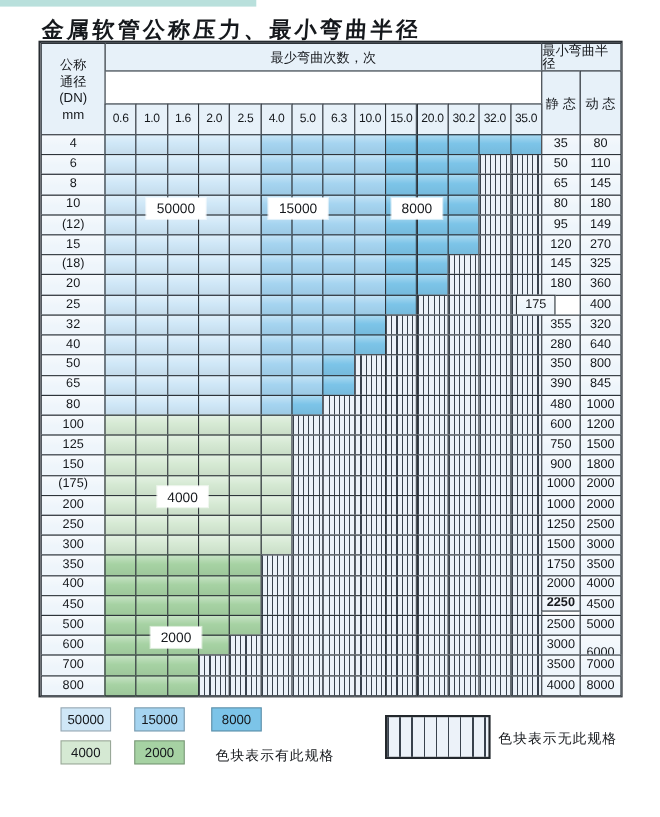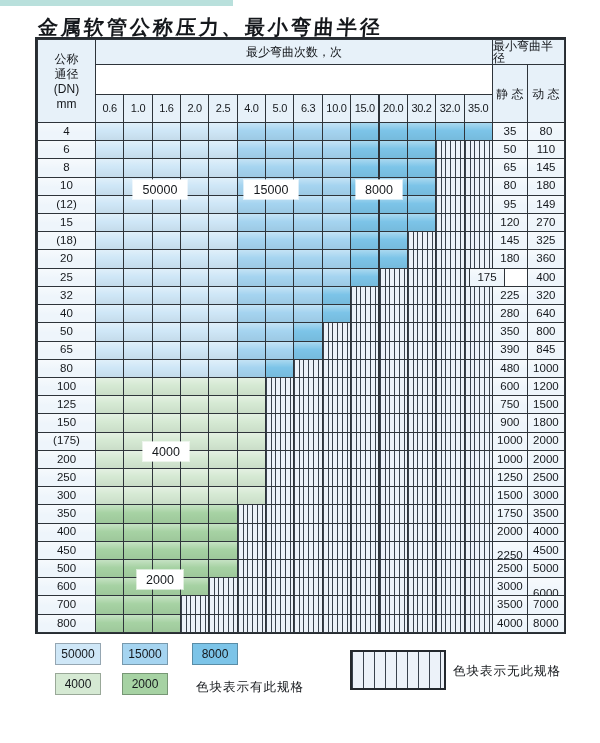--- a/index.html
+++ b/index.html
@@ -220,21 +220,21 @@
       <div class="cell shade" style="left: 171.4px; top: 246.89px; width: 29.35px; height: 19.21px; background-color: rgb(207, 231, 247);"></div>
       <div class="cell shade" style="left: 199.75px; top: 246.89px; width: 29.35px; height: 19.21px; background-color: rgb(165, 212, 240);"></div>
       <div class="cell shade" style="left: 228.1px; top: 246.89px; width: 29.35px; height: 19.21px; background-color: rgb(165, 212, 240);"></div>
       <div class="cell shade" style="left: 256.45px; top: 246.89px; width: 29.35px; height: 19.21px; background-color: rgb(165, 212, 240);"></div>
       <div class="cell shade" style="left: 284.8px; top: 246.89px; width: 29.35px; height: 19.21px; background-color: rgb(124, 196, 232);"></div>
       <div class="cell hatch" style="left: 313.15px; top: 246.89px; width: 29.35px; height: 19.21px; background-image: repeating-linear-gradient(90deg, rgb(57, 66, 77) 0px, rgb(57, 66, 77) 1px, rgb(236, 242, 249) 1px, rgb(236, 242, 249) 4.72px);"></div>
       <div class="cell hatch" style="left: 341.5px; top: 246.89px; width: 29.35px; height: 19.21px; background-image: repeating-linear-gradient(90deg, rgb(57, 66, 77) 0px, rgb(57, 66, 77) 1px, rgb(236, 242, 249) 1px, rgb(236, 242, 249) 4.72px);"></div>
       <div class="cell hatch" style="left: 369.85px; top: 246.89px; width: 29.35px; height: 19.21px; background-image: repeating-linear-gradient(90deg, rgb(57, 66, 77) 0px, rgb(57, 66, 77) 1px, rgb(236, 242, 249) 1px, rgb(236, 242, 249) 4.72px);"></div>
       <div class="cell hatch" style="left: 398.2px; top: 246.89px; width: 29.35px; height: 19.21px; background-image: repeating-linear-gradient(90deg, rgb(57, 66, 77) 0px, rgb(57, 66, 77) 1px, rgb(236, 242, 249) 1px, rgb(236, 242, 249) 4.72px);"></div>
       <div class="cell hatch" style="left: 426.55px; top: 246.89px; width: 29.35px; height: 19.21px; background-image: repeating-linear-gradient(90deg, rgb(57, 66, 77) 0px, rgb(57, 66, 77) 1px, rgb(236, 242, 249) 1px, rgb(236, 242, 249) 4.72px);"></div>
-      <div class="cell datacell" style="left: 454.9px; top: 246.89px; width: 36px; height: 19.21px;">225</div>
+      <div class="cell datacell" style="left: 454.9px; top: 246.89px; width: 36px; height: 19.21px;">355</div>
       <div class="cell datacell" style="left: 489.9px; top: 246.89px; width: 38px; height: 19.21px;">320</div>
       <div class="cell datacell" style="left: 0px; top: 265.1px; width: 59px; height: 19.21px;">40</div>
       <div class="cell shade" style="left: 58px; top: 265.1px; width: 29.35px; height: 19.21px; background-color: rgb(207, 231, 247);"></div>
       <div class="cell shade" style="left: 86.35px; top: 265.1px; width: 29.35px; height: 19.21px; background-color: rgb(207, 231, 247);"></div>
       <div class="cell shade" style="left: 114.7px; top: 265.1px; width: 29.35px; height: 19.21px; background-color: rgb(207, 231, 247);"></div>
       <div class="cell shade" style="left: 143.05px; top: 265.1px; width: 29.35px; height: 19.21px; background-color: rgb(207, 231, 247);"></div>
       <div class="cell shade" style="left: 171.4px; top: 265.1px; width: 29.35px; height: 19.21px; background-color: rgb(207, 231, 247);"></div>
       <div class="cell shade" style="left: 199.75px; top: 265.1px; width: 29.35px; height: 19.21px; background-color: rgb(165, 212, 240);"></div>
       <div class="cell shade" style="left: 228.1px; top: 265.1px; width: 29.35px; height: 19.21px; background-color: rgb(165, 212, 240);"></div>
       <div class="cell shade" style="left: 256.45px; top: 265.1px; width: 29.35px; height: 19.21px; background-color: rgb(165, 212, 240);"></div>
@@ -458,21 +458,21 @@
       <div class="cell shade" style="left: 171.4px; top: 501.83px; width: 29.35px; height: 19.21px; background-color: rgb(166, 210, 163);"></div>
       <div class="cell hatch" style="left: 199.75px; top: 501.83px; width: 29.35px; height: 19.21px; background-image: repeating-linear-gradient(90deg, rgb(57, 66, 77) 0px, rgb(57, 66, 77) 1px, rgb(236, 242, 249) 1px, rgb(236, 242, 249) 4.72px);"></div>
       <div class="cell hatch" style="left: 228.1px; top: 501.83px; width: 29.35px; height: 19.21px; background-image: repeating-linear-gradient(90deg, rgb(57, 66, 77) 0px, rgb(57, 66, 77) 1px, rgb(236, 242, 249) 1px, rgb(236, 242, 249) 4.72px);"></div>
       <div class="cell hatch" style="left: 256.45px; top: 501.83px; width: 29.35px; height: 19.21px; background-image: repeating-linear-gradient(90deg, rgb(57, 66, 77) 0px, rgb(57, 66, 77) 1px, rgb(236, 242, 249) 1px, rgb(236, 242, 249) 4.72px);"></div>
       <div class="cell hatch" style="left: 284.8px; top: 501.83px; width: 29.35px; height: 19.21px; background-image: repeating-linear-gradient(90deg, rgb(57, 66, 77) 0px, rgb(57, 66, 77) 1px, rgb(236, 242, 249) 1px, rgb(236, 242, 249) 4.72px);"></div>
       <div class="cell hatch" style="left: 313.15px; top: 501.83px; width: 29.35px; height: 19.21px; background-image: repeating-linear-gradient(90deg, rgb(57, 66, 77) 0px, rgb(57, 66, 77) 1px, rgb(236, 242, 249) 1px, rgb(236, 242, 249) 4.72px);"></div>
       <div class="cell hatch" style="left: 341.5px; top: 501.83px; width: 29.35px; height: 19.21px; background-image: repeating-linear-gradient(90deg, rgb(57, 66, 77) 0px, rgb(57, 66, 77) 1px, rgb(236, 242, 249) 1px, rgb(236, 242, 249) 4.72px);"></div>
       <div class="cell hatch" style="left: 369.85px; top: 501.83px; width: 29.35px; height: 19.21px; background-image: repeating-linear-gradient(90deg, rgb(57, 66, 77) 0px, rgb(57, 66, 77) 1px, rgb(236, 242, 249) 1px, rgb(236, 242, 249) 4.72px);"></div>
       <div class="cell hatch" style="left: 398.2px; top: 501.83px; width: 29.35px; height: 19.21px; background-image: repeating-linear-gradient(90deg, rgb(57, 66, 77) 0px, rgb(57, 66, 77) 1px, rgb(236, 242, 249) 1px, rgb(236, 242, 249) 4.72px);"></div>
       <div class="cell hatch" style="left: 426.55px; top: 501.83px; width: 29.35px; height: 19.21px; background-image: repeating-linear-gradient(90deg, rgb(57, 66, 77) 0px, rgb(57, 66, 77) 1px, rgb(236, 242, 249) 1px, rgb(236, 242, 249) 4.72px);"></div>
-      <div class="cell datacell" style="left: 454.9px; top: 501.83px; width: 36px; height: 29px;">2250</div>
+      <div class="cell datacell" style="left: 454.9px; top: 501.83px; width: 36px; height: 15px; font-weight: bold;">2250</div>
       <div class="cell datacell" style="left: 489.9px; top: 501.83px; width: 38px; height: 19.21px;">4500</div>
       <div class="cell datacell" style="left: 0px; top: 520.04px; width: 59px; height: 19.21px;">500</div>
       <div class="cell shade" style="left: 58px; top: 520.04px; width: 29.35px; height: 19.21px; background-color: rgb(166, 210, 163);"></div>
       <div class="cell shade" style="left: 86.35px; top: 520.04px; width: 29.35px; height: 19.21px; background-color: rgb(166, 210, 163);"></div>
       <div class="cell shade" style="left: 114.7px; top: 520.04px; width: 29.35px; height: 19.21px; background-color: rgb(166, 210, 163);"></div>
       <div class="cell shade" style="left: 143.05px; top: 520.04px; width: 29.35px; height: 19.21px; background-color: rgb(166, 210, 163);"></div>
       <div class="cell shade" style="left: 171.4px; top: 520.04px; width: 29.35px; height: 19.21px; background-color: rgb(166, 210, 163);"></div>
       <div class="cell hatch" style="left: 199.75px; top: 520.04px; width: 29.35px; height: 19.21px; background-image: repeating-linear-gradient(90deg, rgb(57, 66, 77) 0px, rgb(57, 66, 77) 1px, rgb(236, 242, 249) 1px, rgb(236, 242, 249) 4.72px);"></div>
       <div class="cell hatch" style="left: 228.1px; top: 520.04px; width: 29.35px; height: 19.21px; background-image: repeating-linear-gradient(90deg, rgb(57, 66, 77) 0px, rgb(57, 66, 77) 1px, rgb(236, 242, 249) 1px, rgb(236, 242, 249) 4.72px);"></div>
       <div class="cell hatch" style="left: 256.45px; top: 520.04px; width: 29.35px; height: 19.21px; background-image: repeating-linear-gradient(90deg, rgb(57, 66, 77) 0px, rgb(57, 66, 77) 1px, rgb(236, 242, 249) 1px, rgb(236, 242, 249) 4.72px);"></div>

